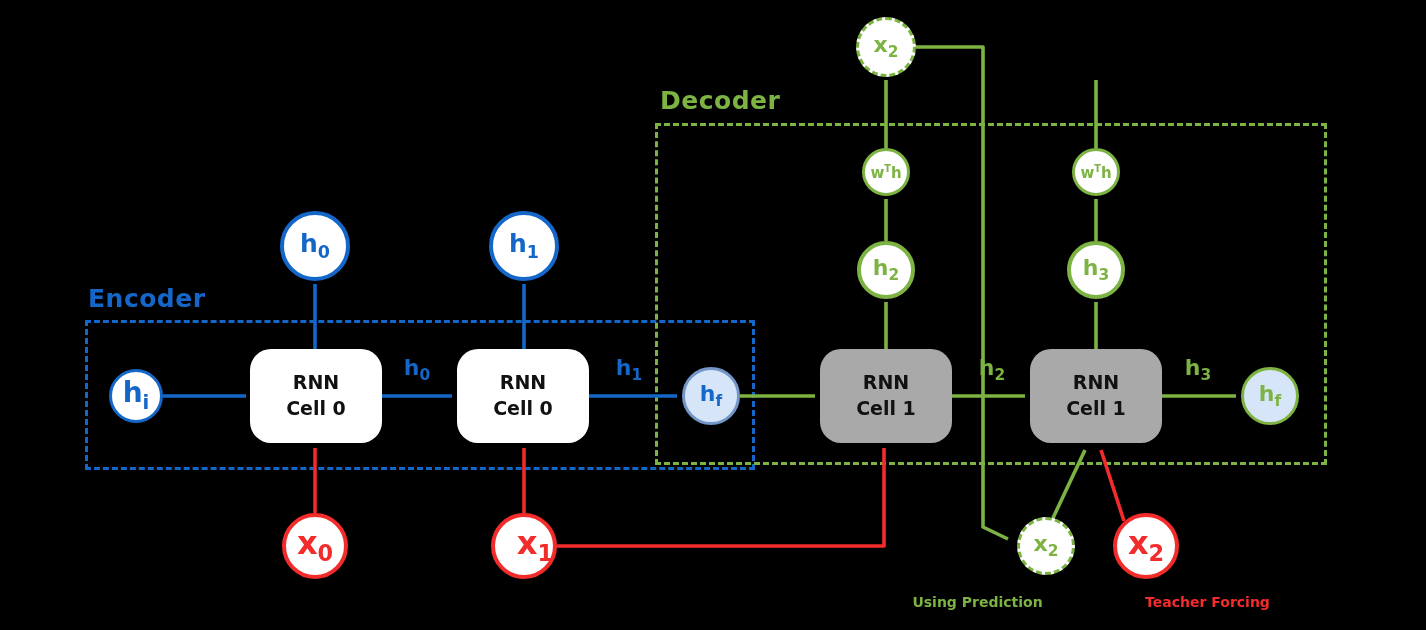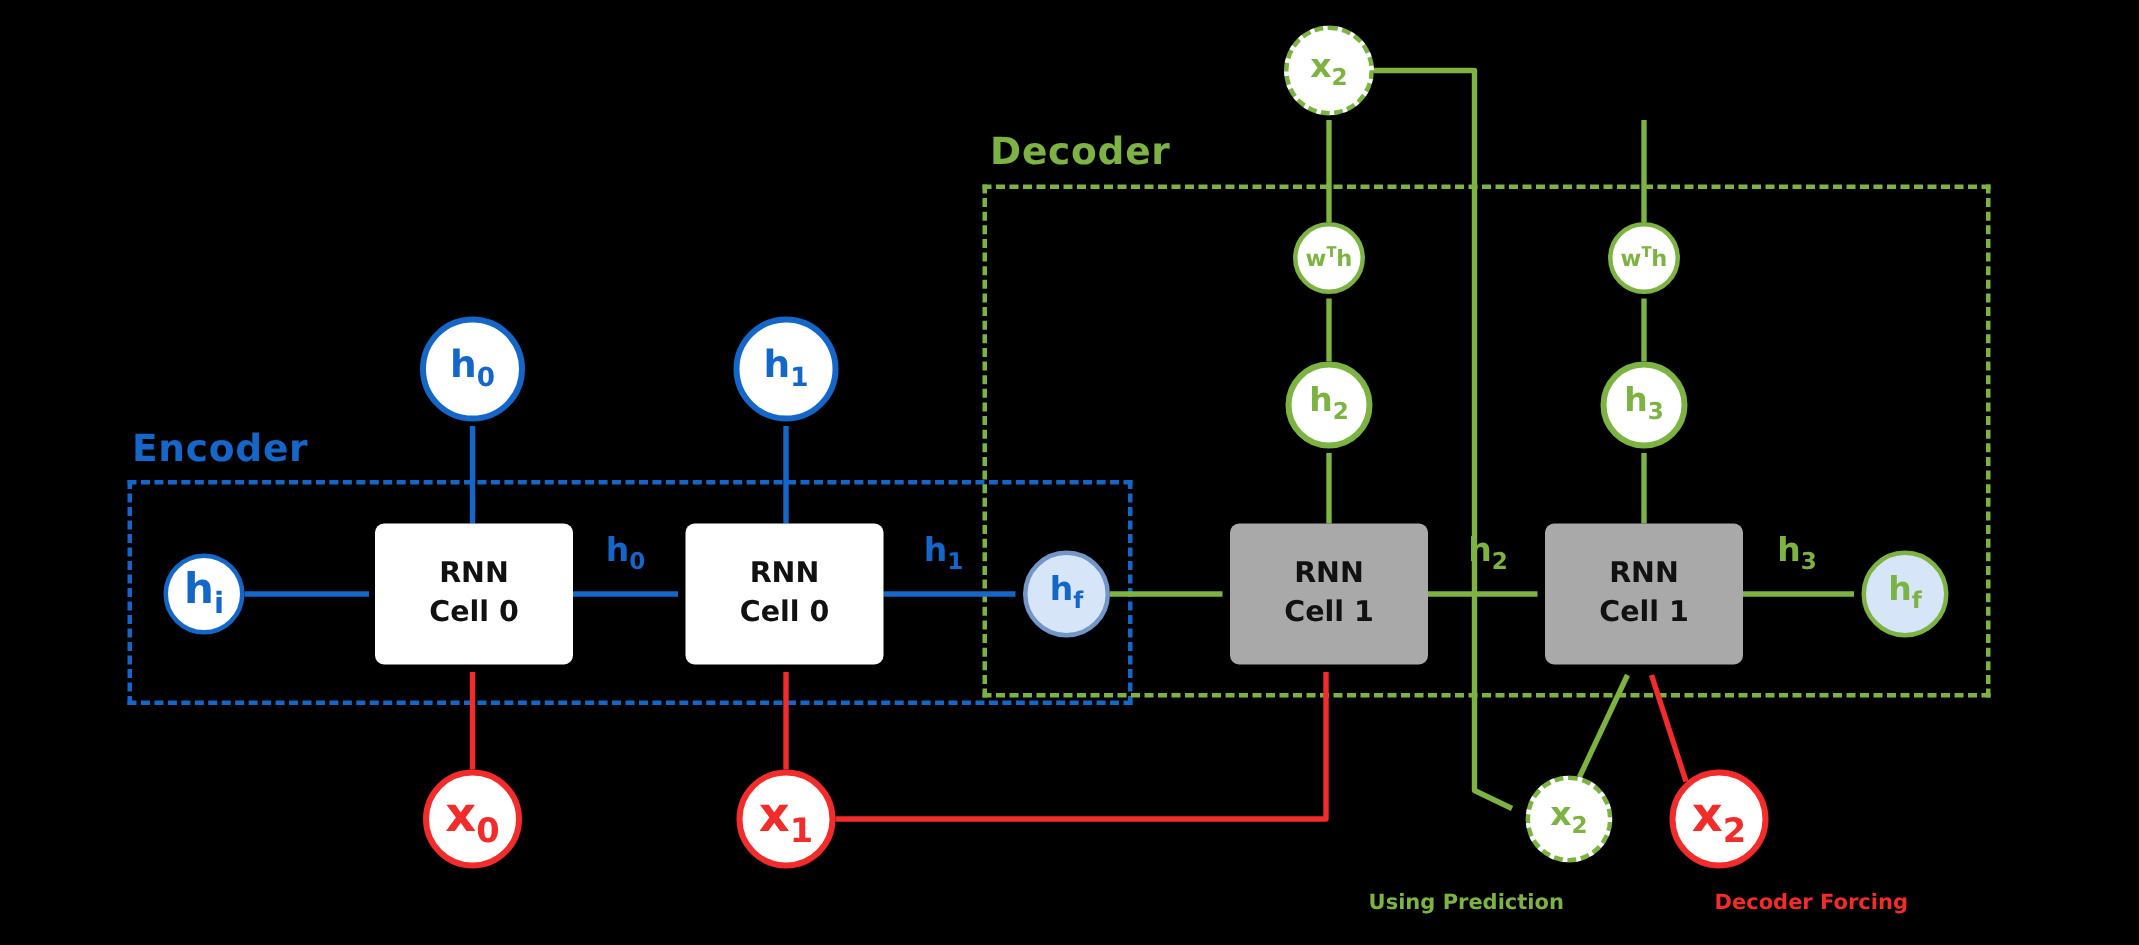--- a/index.html
+++ b/index.html
@@ -39,21 +39,21 @@
   .green3 { border:3px solid var(--decoder_green,#7CB342); color:var(--decoder_green,#7CB342); }
   .green4 { border:4px solid var(--decoder_green,#7CB342); color:var(--decoder_green,#7CB342); }
   .greendash { border:3px dashed var(--decoder_green,#7CB342); color:var(--decoder_green,#7CB342); }
   .red4   { border:4px solid var(--input_red,#F22B2B); color:var(--input_red,#F22B2B); }
   .hf-enc { border:3px solid #7396C8; background:var(--hf_fill,#D6E5F8); color:var(--encoder_blue,#1467C8); }
   .hf-dec { border:3px solid var(--decoder_green,#7CB342); background:var(--hf_fill,#D6E5F8); color:var(--decoder_green,#7CB342); }
 
   sub { font-size:.7em; }
   sup { font-size:.65em; }
 
-  .cell { position:absolute; width:132px; height:94px; border-radius:6px; display:flex; flex-direction:column; align-items:center; justify-content:center; font-weight:bold; font-size:19px; color:#111; line-height:1.35; text-align:center; }
+  .cell { position:absolute; width:132px; height:94px; border-radius:21px; display:flex; flex-direction:column; align-items:center; justify-content:center; font-weight:bold; font-size:19px; color:#111; line-height:1.35; text-align:center; }
   .cell.white { background:#fff; }
   .cell.gray  { background:var(--cell_gray,#A9A9A9); }
 
   .edge-label { position:absolute; width:50px; text-align:center; font-weight:bold; font-size:22px; }
   .edge-label.blue  { color:var(--encoder_blue,#1467C8); }
   .edge-label.green { color:var(--decoder_green,#7CB342); }
 
   .caption { position:absolute; width:215px; text-align:center; font-weight:bold; font-size:14px; }
   .caption.green { color:var(--decoder_green,#7CB342); }
   .caption.red   { color:var(--input_red,#F22B2B); }
@@ -131,21 +131,21 @@
   </div>
   <div class="circle sz70 blue4" style="left:489px; top:211px;">
     <span><span>h</span><sub>1</sub></span>
   </div>
   <div class="circle sz58 hf-enc" style="left:682px; top:367px;">
     <span><span>h</span><sub>f</sub></span>
   </div>
   <div class="circle sz66 red4" style="left:282px; top:513px;">
     <span><span>x</span><sub>0</sub></span>
   </div>
-  <div class="circle sz66 red4" style="left:491px; top:513px;">
+  <div class="circle sz66 red4" style="left:491px; top:513px;justify-content:flex-end;">
     <span><span>x</span><sub>1</sub></span>
   </div>
   <div class="circle sz58 green4" style="left:857px; top:241px;">
     <span><span>h</span><sub>2</sub></span>
   </div>
   <div class="circle sz58 green4" style="left:1067px; top:241px;">
     <span><span>h</span><sub>3</sub></span>
   </div>
   <div class="circle sz48 green3" style="left:862px; top:148px;">
     <span><span>w</span><sup>T</sup><span>h</span></span>
@@ -173,15 +173,15 @@
     <span>h</span><sub>1</sub>
   </div>
   <div class="edge-label green" style="left:967px; top:355px;">
     <span>h</span><sub>2</sub>
   </div>
   <div class="edge-label green" style="left:1173px; top:355px;">
     <span>h</span><sub>3</sub>
   </div>
 
   <div class="caption green" style="left:870px; top:594px;">Using Prediction</div>
-  <div class="caption red" style="left:1100px; top:594px;">Decoder Forcing</div>
+  <div class="caption red" style="left:1100px; top:594px;">Teacher Forcing</div>
 
 </div>
 
 </body></html>

